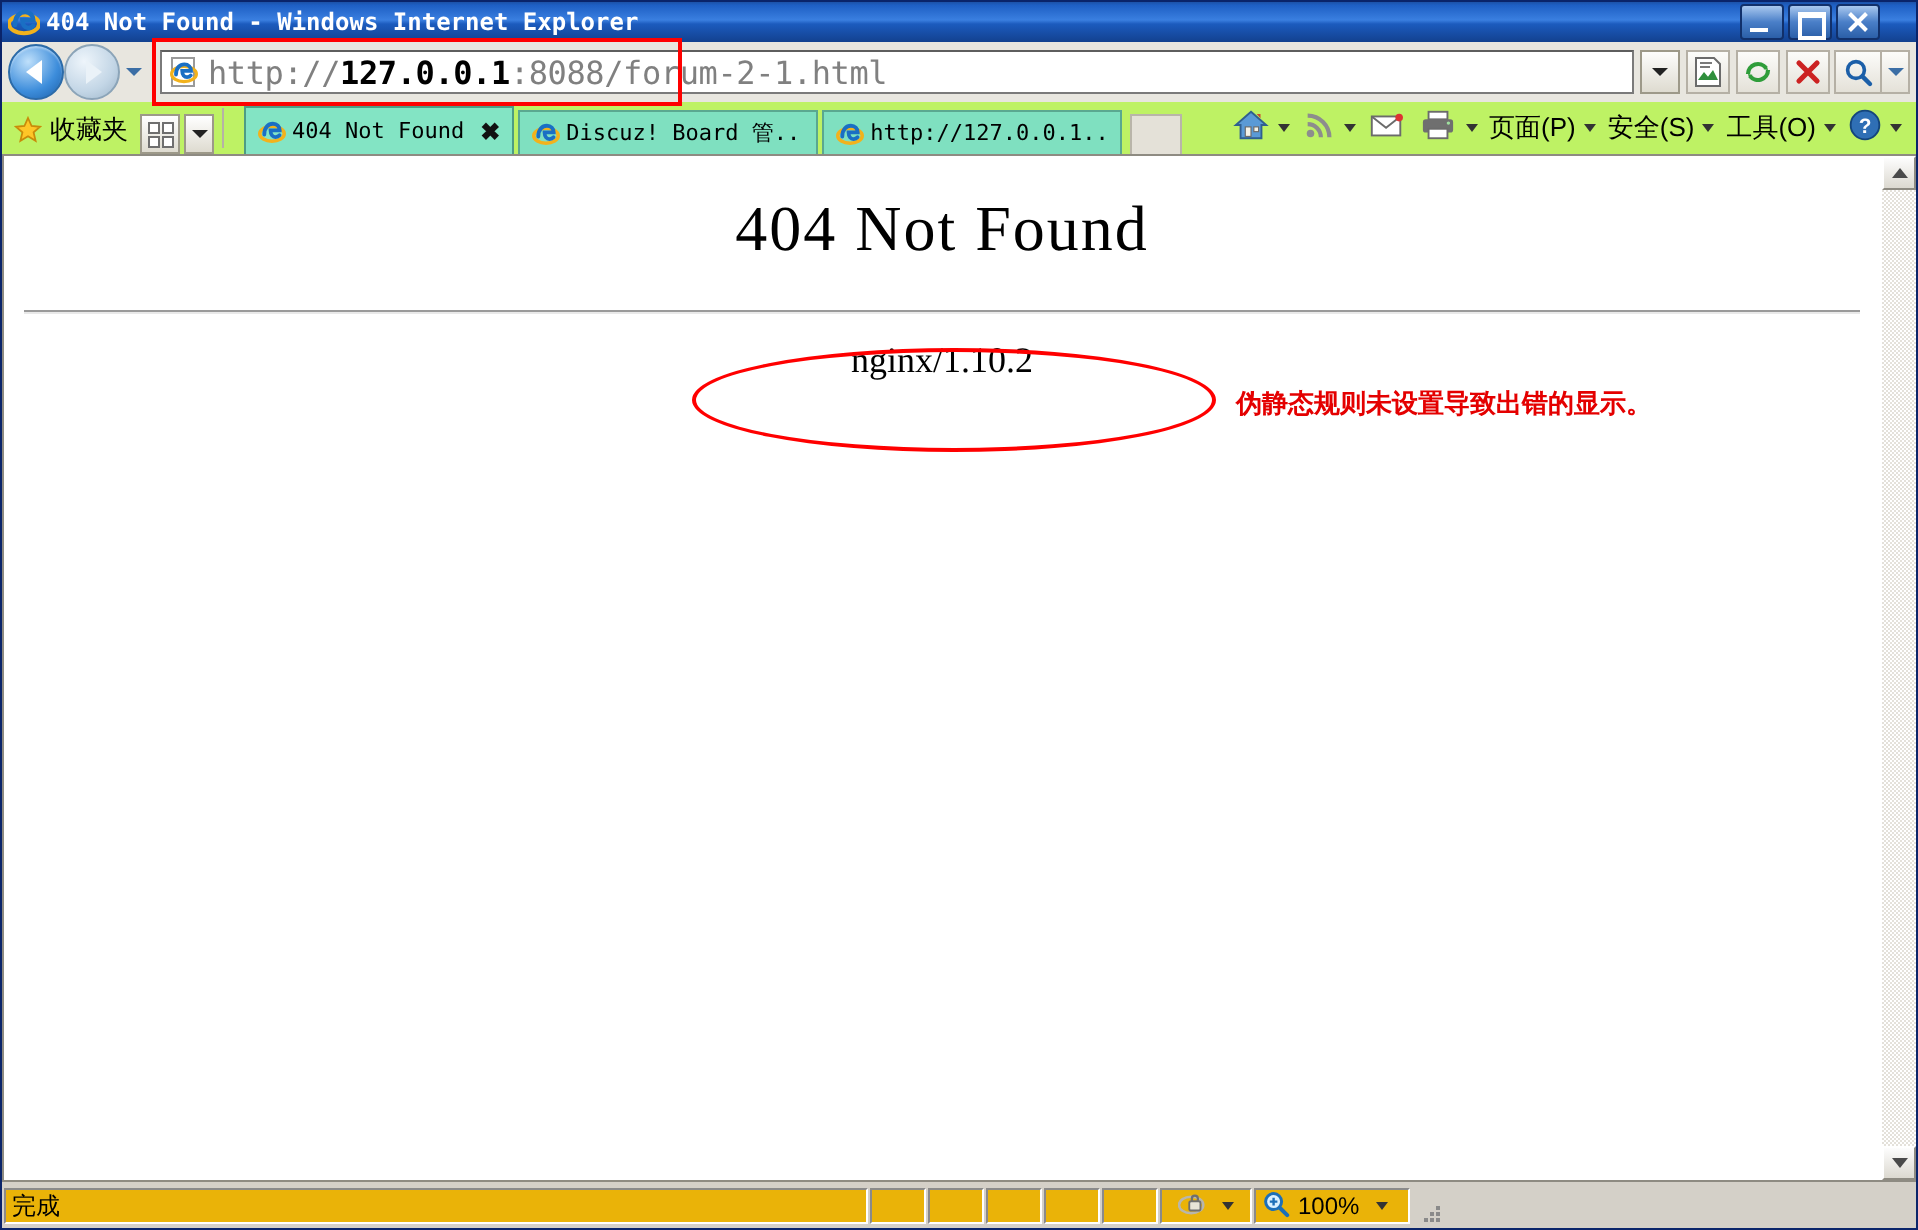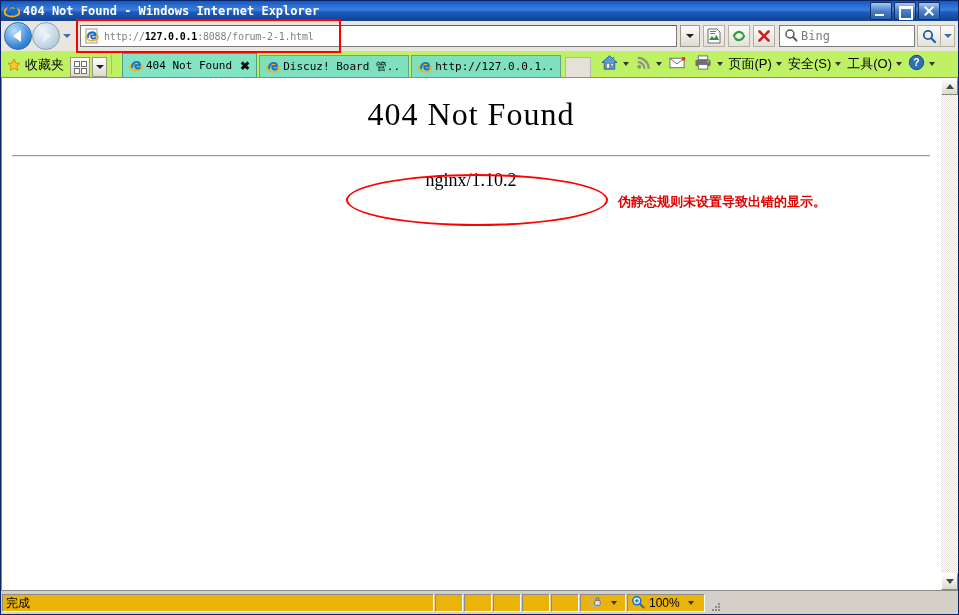--- a/index.html
+++ b/index.html
@@ -53,21 +53,21 @@
          border-top:4px solid #3b6ea5;position:absolute;left:50%;top:50%;margin-left:-4px;margin-top:-2px;}
   .caret.dark{border-top-color:#222;}
 
   .addrwrap{flex:1;position:relative;margin:0 2px 0 2px;height:22px;}
   .addrbox{
     position:absolute;left:4px;right:0;top:0;height:22px;background:#fff;
     border:1px solid #7a7a7a;border-top-color:#5e5e5e;display:flex;align-items:center;box-sizing:border-box;
   }
   .ie-fav{width:16px;height:16px;margin:0 4px 0 3px;flex:0 0 16px;position:relative;}
   .urltext{
-    font-family:"DejaVu Sans Mono",monospace;font-size:10px;white-space:nowrap;overflow:hidden;
+    font-family:"DejaVu Sans Mono",monospace;font-size:16px;white-space:nowrap;overflow:hidden;
     color:#808080;letter-spacing:-0.2px;
   }
   .urltext b{color:#000;font-weight:bold;}
   .addr-highlight{
     position:absolute;left:0px;top:-6px;width:265px;height:34px;
     border:2px solid #ff0000;box-sizing:border-box;pointer-events:none;z-index:5;
   }
   .tbtn{width:22px;height:22px;border:1px solid #b5b0a5;background:linear-gradient(to bottom,#fcfcfa,#e4e1d8);
         margin-left:3px;position:relative;flex:0 0 22px;box-sizing:border-box;}
   .dropbtn{width:20px;height:22px;border:1px solid #9d9989;background:linear-gradient(to bottom,#fdfdfc,#dedbd0);
@@ -100,21 +100,21 @@
     background:#7fe0c0;border:1px solid #5aa890;border-bottom:none;
     margin-right:2px;box-sizing:border-box;max-width:150px;
   }
   .tab.active{background:#83e4c4;border-color:#4e9c84;height:24px;}
   .tab .ico{width:14px;height:14px;flex:0 0 14px;margin-right:3px;position:relative;}
   .tab .lbl{font-family:"DejaVu Sans Mono",monospace;font-size:11px;color:#000;white-space:nowrap;
             overflow:hidden;text-overflow:clip;}
   .tab .cls{margin-left:8px;font-weight:bold;font-size:12px;color:#111;font-family:"Liberation Sans",sans-serif;}
   .newtab{width:26px;height:20px;background:#e4e1d8;border:1px solid #b9b5a9;border-bottom:none;margin-left:2px;box-sizing:border-box;}
 
-  .cmdbar{display:flex;align-items:center;margin-left:auto;padding-right:20px;height:26px;}
+  .cmdbar{display:flex;align-items:center;margin-left:auto;padding-right:4px;height:26px;}
   .cmditem{display:flex;align-items:center;padding:0 3px;height:22px;}
   .cmdlabel{font-size:13px;color:#000;white-space:nowrap;}
   .cmdcaret{width:0;height:0;border-left:3px solid transparent;border-right:3px solid transparent;
             border-top:4px solid #333;margin-left:4px;}
 
   
   .content{flex:1;display:flex;background:#fff;border:1px solid #8e8b82;border-right:none;margin:0;position:relative;overflow:hidden;}
   .page{flex:1;background:#fff;position:relative;overflow:hidden;}
   .h1{
     text-align:center;font-family:"Liberation Serif","DejaVu Serif",serif;
@@ -233,29 +233,20 @@
         <path d="M15 9 a5 5 0 0 1 -9 3" fill="none" stroke="#2f9d3a" stroke-width="2.1"></path>
         <path d="M5 11 l2.2 0.4 l-1.6 1.8 z" fill="#2f9d3a"></path>
       </svg>
     </span>
     <span class="tbtn">
       <svg width="20" height="20" viewBox="0 0 20 20">
         <path d="M5.5 5.5 L14.5 14.5 M14.5 5.5 L5.5 14.5" stroke="#cc2222" stroke-width="2.6" stroke-linecap="round"></path>
       </svg>
     </span>
 
-    <span class="searchbox">
-      <span class="sq">
-        <svg width="14" height="14" viewBox="0 0 14 14">
-          <circle cx="6" cy="6" r="4" fill="#fff" stroke="#555" stroke-width="1.4"></circle>
-          <path d="M9 9 L12.5 12.5" stroke="#555" stroke-width="1.8" stroke-linecap="round"></path>
-        </svg>
-      </span>
-      <span class="stext">Bing</span>
-    </span>
     <span class="sgo">
       <svg width="15" height="15" viewBox="0 0 15 15">
         <circle cx="6" cy="6" r="4.2" fill="none" stroke="#1c5fa8" stroke-width="1.8"></circle>
         <path d="M9.2 9.2 L13 13" stroke="#1c5fa8" stroke-width="2.2" stroke-linecap="round"></path>
       </svg>
     </span>
     <span class="sgodrop">
         <span class="caret"></span>
       </span>
   </div>

